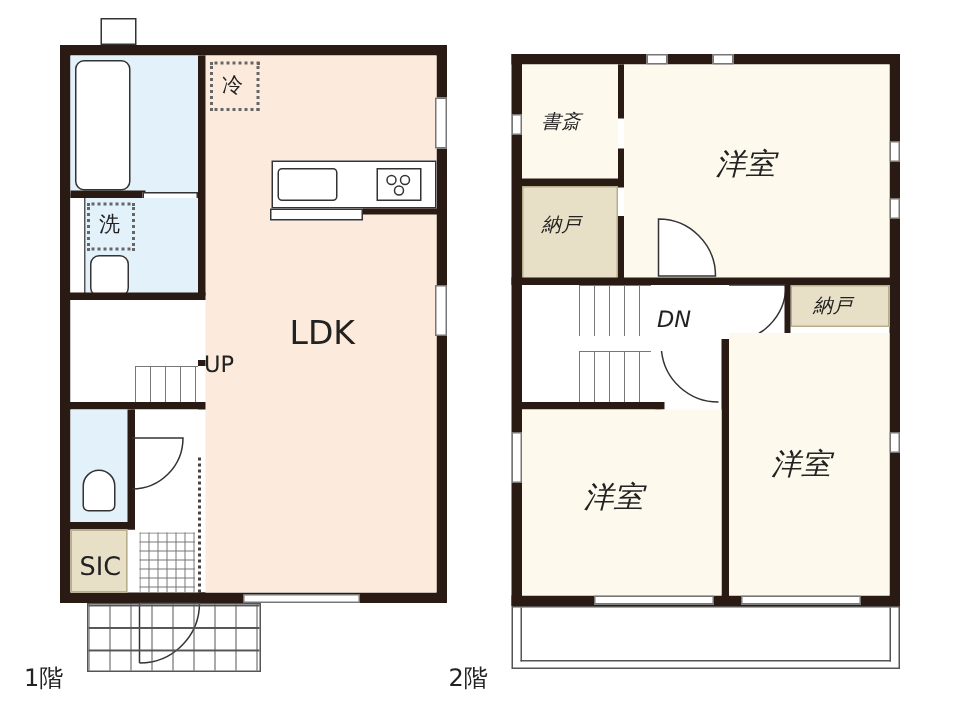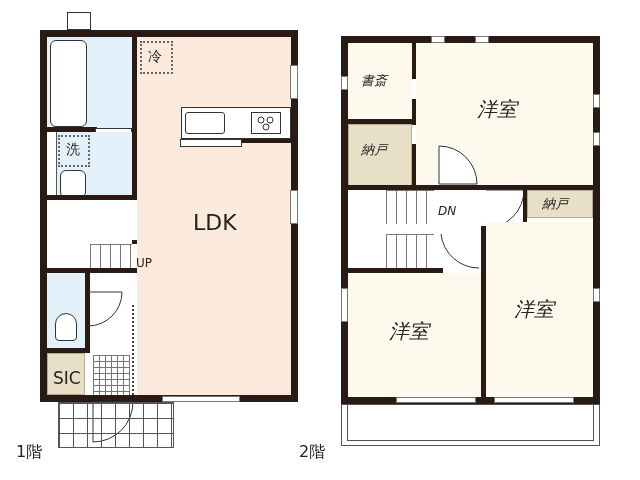--- a/index.html
+++ b/index.html
@@ -62,21 +62,21 @@
   <div class="abs dotbox" style="left:18px;top:105px;width:32px;height:32px;"></div>
   <div class="label" style="left:26px;top:111px;font-size:14px;">洗</div>
   <div class="abs thin" style="left:20px;top:140px;width:26px;height:28px;border-radius:6px;background:#fff;"></div>
   <div class="abs" style="left:7px;top:102px;width:10px;height:65px;background:#fff;border-right:1px solid #555;"></div>
 
   <div class="abs wall" style="left:0;top:165px;width:97px;height:5px;"></div>
   <div class="abs store" style="left:52px;top:170px;width:40px;height:42px;"></div>
   <div class="abs wall" style="left:52px;top:210px;width:45px;height:4px;"></div>
   <div class="abs" style="left:7px;top:170px;width:85px;height:70px;background:#fff;"></div>
   <div class="abs gridsmall" style="left:50px;top:214px;width:42px;height:26px;background-size:10px 30px;"></div>
-  <div class="label" style="left:96px;top:226px;font-size:12px;">UP</div>
+  <div class="label" style="left:96px;top:204px;font-size:15px;">UP</div>
   <div class="abs wall" style="left:0;top:238px;width:97px;height:5px;"></div>
 
   <div class="abs wet" style="left:7px;top:243px;width:40px;height:77px;"></div>
   <div class="abs thin" style="left:15px;top:283px;width:22px;height:28px;border-radius:11px 11px 4px 4px;background:#fff;"></div>
   <div class="abs wall" style="left:45px;top:243px;width:5px;height:80px;"></div>
   <div class="abs" style="left:50px;top:243px;width:42px;height:75px;background:#fff;"></div>
   <svg style="left:48px;top:262px;" width="40" height="40">
     <path d="M0 0 L34 0 A34 34 0 0 1 0 34" fill="none" stroke="#333" stroke-width="1"></path>
   </svg>
   <div class="abs wall" style="left:0;top:318px;width:50px;height:5px;"></div>
@@ -128,21 +128,21 @@
   <div class="abs window" style="left:252px;top:96px;width:7px;height:14px;"></div>
   <div class="abs window" style="left:0;top:40px;width:7px;height:14px;"></div>
 
   <div class="abs" style="left:7px;top:154px;width:88px;height:78px;background:#fff;"></div>
   <div class="abs gridsmall" style="left:45px;top:154px;width:48px;height:34px;background-size:10px 40px;"></div>
   <div class="abs gridsmall" style="left:45px;top:198px;width:48px;height:34px;background-size:10px 40px;"></div>
   <div class="abs wall" style="left:7px;top:232px;width:95px;height:5px;"></div>
   <div class="abs wall" style="left:96px;top:190px;width:4px;height:47px;"></div>
 
   <div class="abs" style="left:95px;top:154px;width:50px;height:78px;background:#fff;"></div>
-  <div class="label" style="left:97px;top:168px;font-size:12px;">DN</div>
+  <div class="label" style="left:97px;top:168px;font-size:15px;">DN</div>
   <svg style="left:145px;top:154px;" width="40" height="40">
     <path d="M0 0 L38 0 A38 38 0 0 1 0 38" fill="none" stroke="#333" stroke-width="1"></path>
   </svg>
   <svg style="left:100px;top:198px;" width="40" height="40">
     <path d="M0 0 A38 38 0 0 0 38 34" fill="none" stroke="#333" stroke-width="1"></path>
   </svg>
   <div class="abs wall" style="left:140px;top:190px;width:5px;height:175px;"></div>
 
   <div class="abs store" style="left:186px;top:154px;width:66px;height:28px;"></div>
   <div class="label" style="left:201px;top:159px;font-size:13px;">納戸</div>

